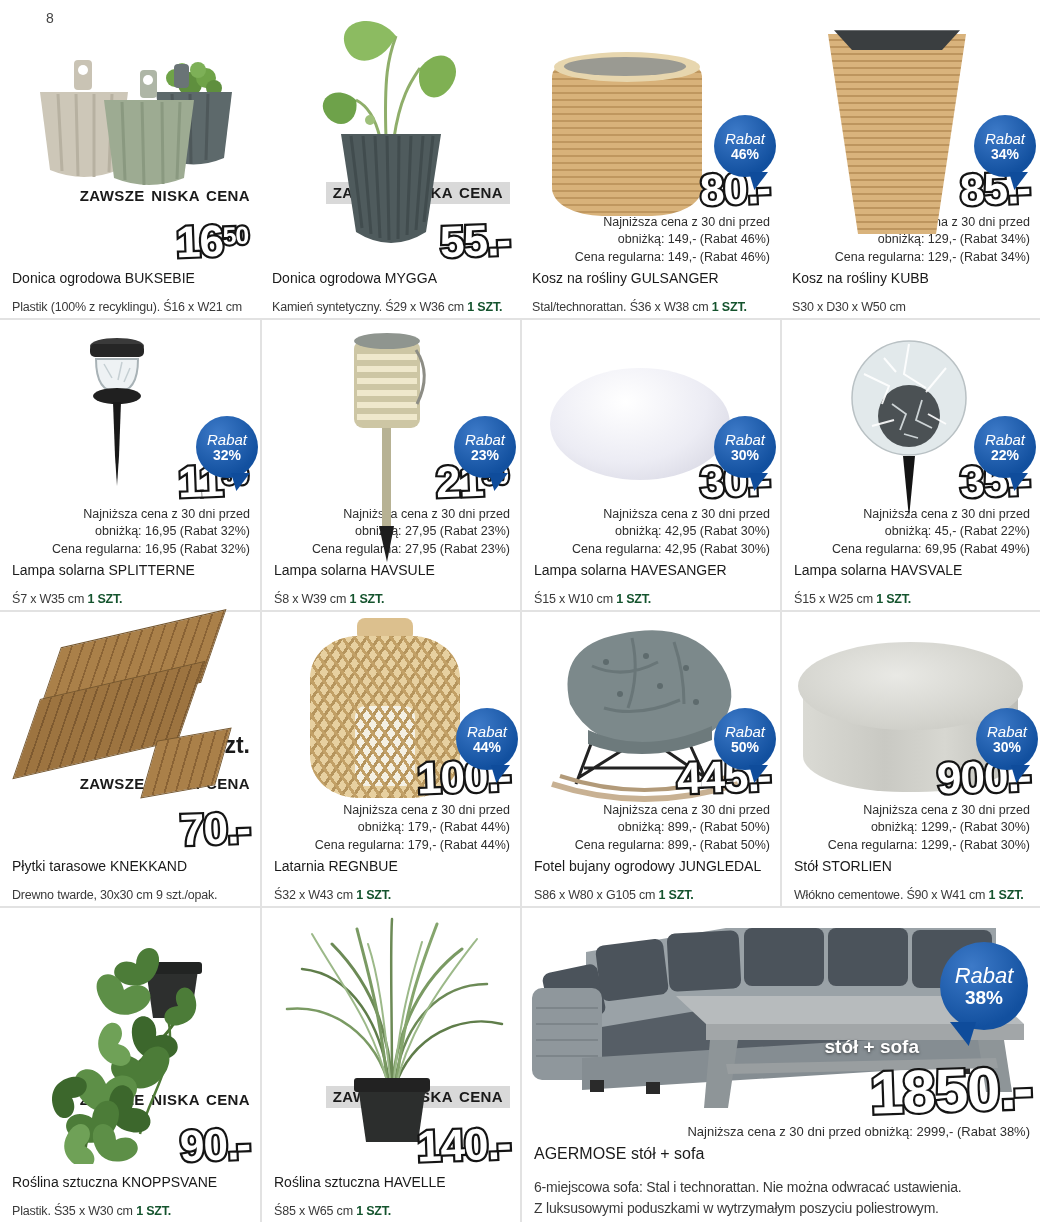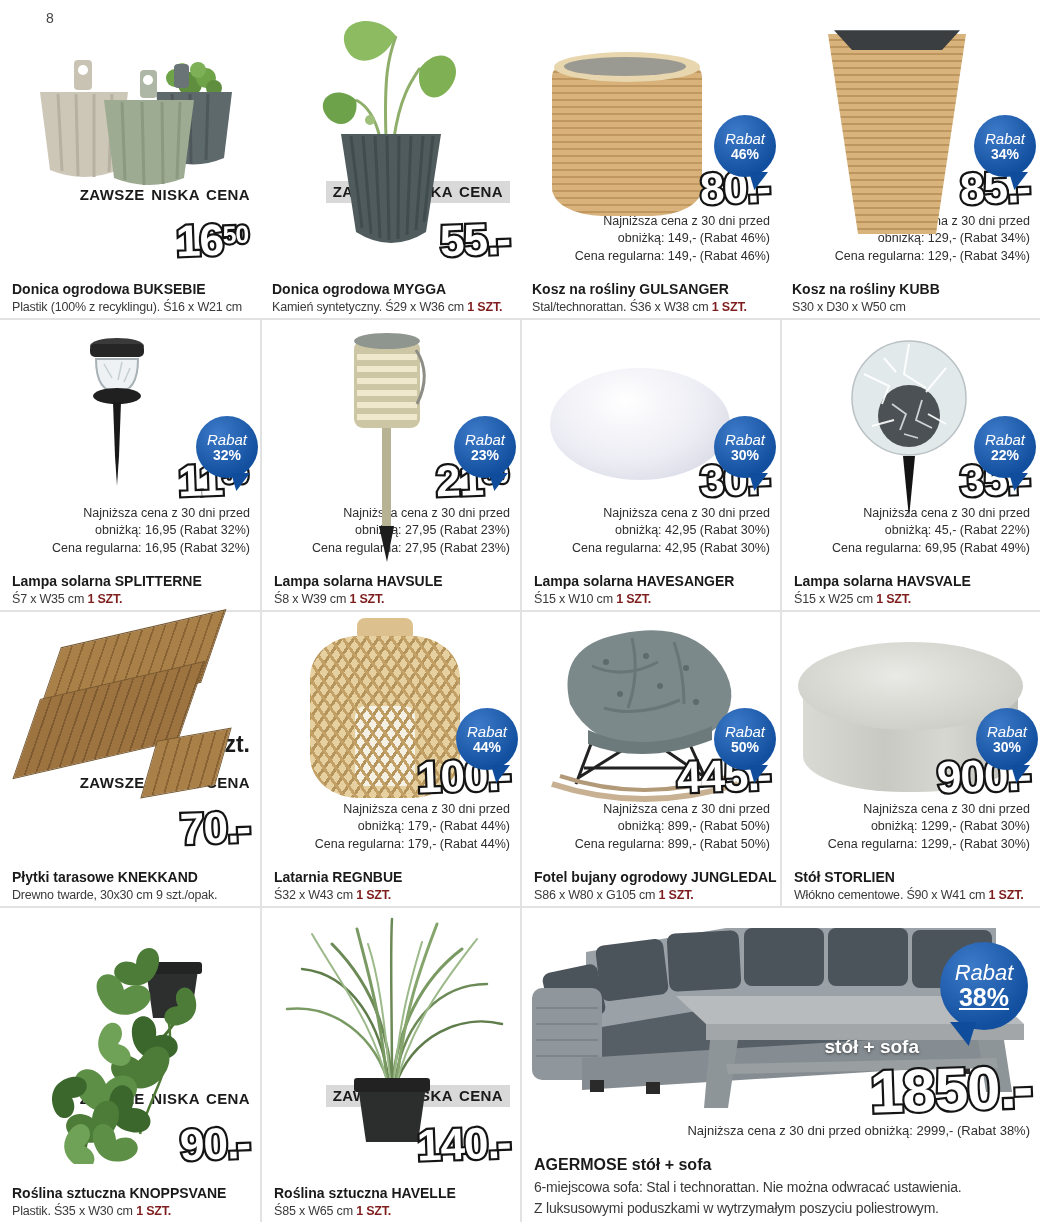--- a/index.html
+++ b/index.html
@@ -20,37 +20,37 @@
   .qty{align-self:flex-end;font-weight:bold;font-size:23px;margin-bottom:2px;}
 
   .price{align-self:flex-end;text-align:right;font-weight:bold;font-size:44px;line-height:.95;color:#fff;
          -webkit-text-stroke:4.5px #141414;paint-order:stroke fill;letter-spacing:-1px;
          transform:rotate(-2deg);margin:2px 2px 4px 0;white-space:nowrap;}
   .price .sfx{letter-spacing:-3px;}
   .price sup{font-size:.56em;vertical-align:.45em;letter-spacing:-1px;}
   .price.big{font-size:60px;margin-right:0;}
 
   .info{align-self:flex-end;text-align:right;font-size:12.5px;line-height:1.4;color:#2e2e2e;white-space:nowrap;}
-  .name{font-weight:bold;font-size:14px;margin-top:16px;white-space:nowrap;}
+  .name{font-weight:normal;font-size:14px;margin-top:4px;white-space:nowrap;}
   .name.lg{font-size:16px;}
-  .desc{font-size:12.5px;letter-spacing:-.2px;color:#3a3a3a;margin-top:3px;white-space:nowrap;}
-  .desc b{color:#7f1d1d;}
+  .desc{font-size:12.5px;letter-spacing:-.2px;color:#3a3a3a;margin-top:14px;white-space:nowrap;}
+  .desc b{color:#14532d;}
   .desc.multi{white-space:normal;font-size:14px;line-height:1.45;}
 
   .badge{position:absolute;width:62px;height:62px;border-radius:50%;z-index:5;
          background:radial-gradient(circle at 36% 28%,#3d7ac8,#12509f 72%);color:#fff;
          display:flex;flex-direction:column;align-items:center;justify-content:center;line-height:1.05;}
   .badge::after{content:"";position:absolute;bottom:-13px;right:8px;width:19px;height:18px;background:#0f4c9b;
          clip-path:polygon(0 0,100% 0,28% 100%);border-radius:0 0 70% 0;}
   .badge .bw{font-style:italic;font-size:15px;}
   .badge .bp{font-weight:bold;font-size:14px;}
   .badge.big{width:88px;height:88px;}
   .badge.big::after{right:auto;left:10px;bottom:-16px;width:26px;height:24px;clip-path:polygon(0 0,100% 0,72% 100%);border-radius:0 0 0 70%;}
   .badge.big .bw{font-size:22px;}
-  .badge.big .bp{font-size:25px;text-decoration:underline;}
+  .badge.big .bp{font-size:19px;}
 
   .overlay-label{position:absolute;color:#fff;font-weight:bold;font-size:19px;text-shadow:0 1px 3px rgba(0,0,0,.55);z-index:6;}
 
   
   .gul-body{position:absolute;top:14px;left:0;width:150px;height:150px;border-radius:10px 10px 50px 50px/10px 10px 28px 28px;
             background:repeating-linear-gradient(180deg,#d8b27a 0 5px,#bf975f 5px 7px);}
   .gul-top{position:absolute;top:0;left:2px;width:146px;height:30px;border-radius:50%;background:#e7d6ae;}
   .gul-inner{position:absolute;top:5px;left:12px;width:122px;height:19px;border-radius:50%;background:#9a9a92;}
   .kubb-body{position:absolute;top:6px;left:0;width:150px;height:200px;
              clip-path:polygon(4% 0,96% 0,76% 100%,24% 100%);

